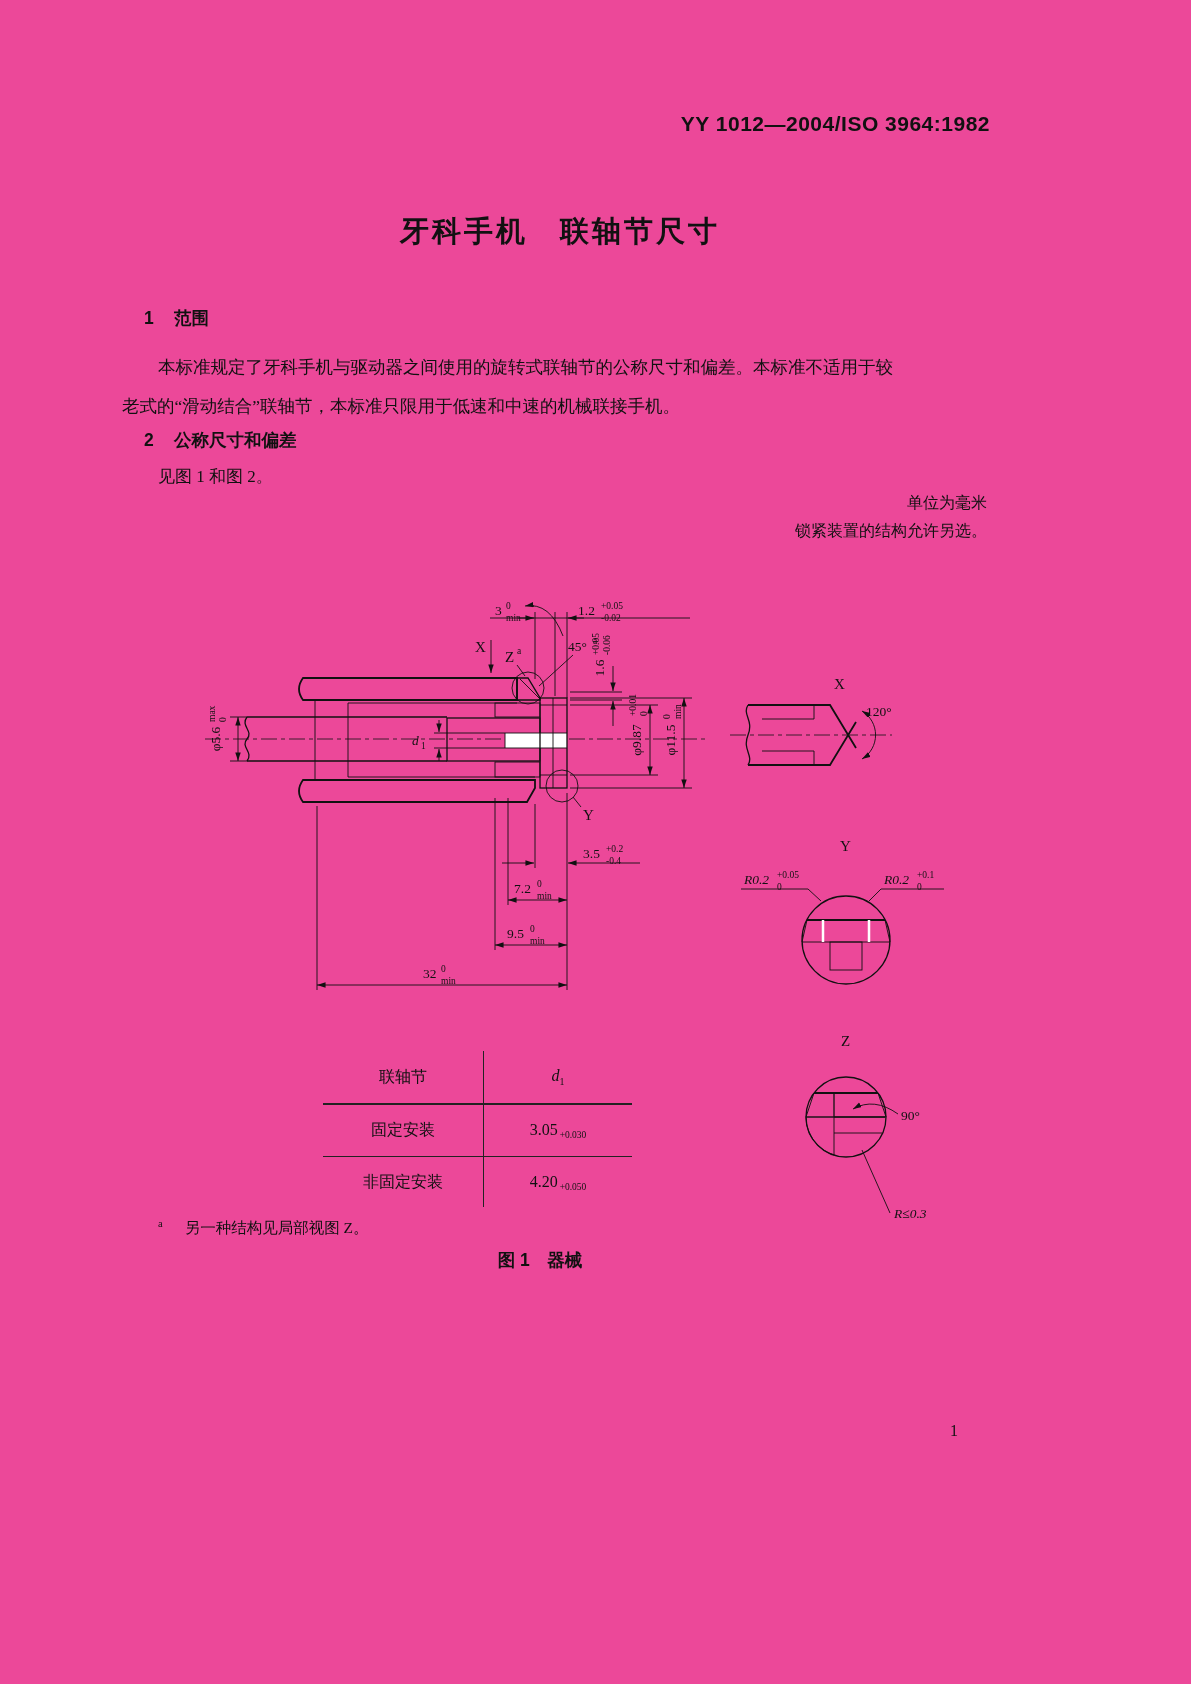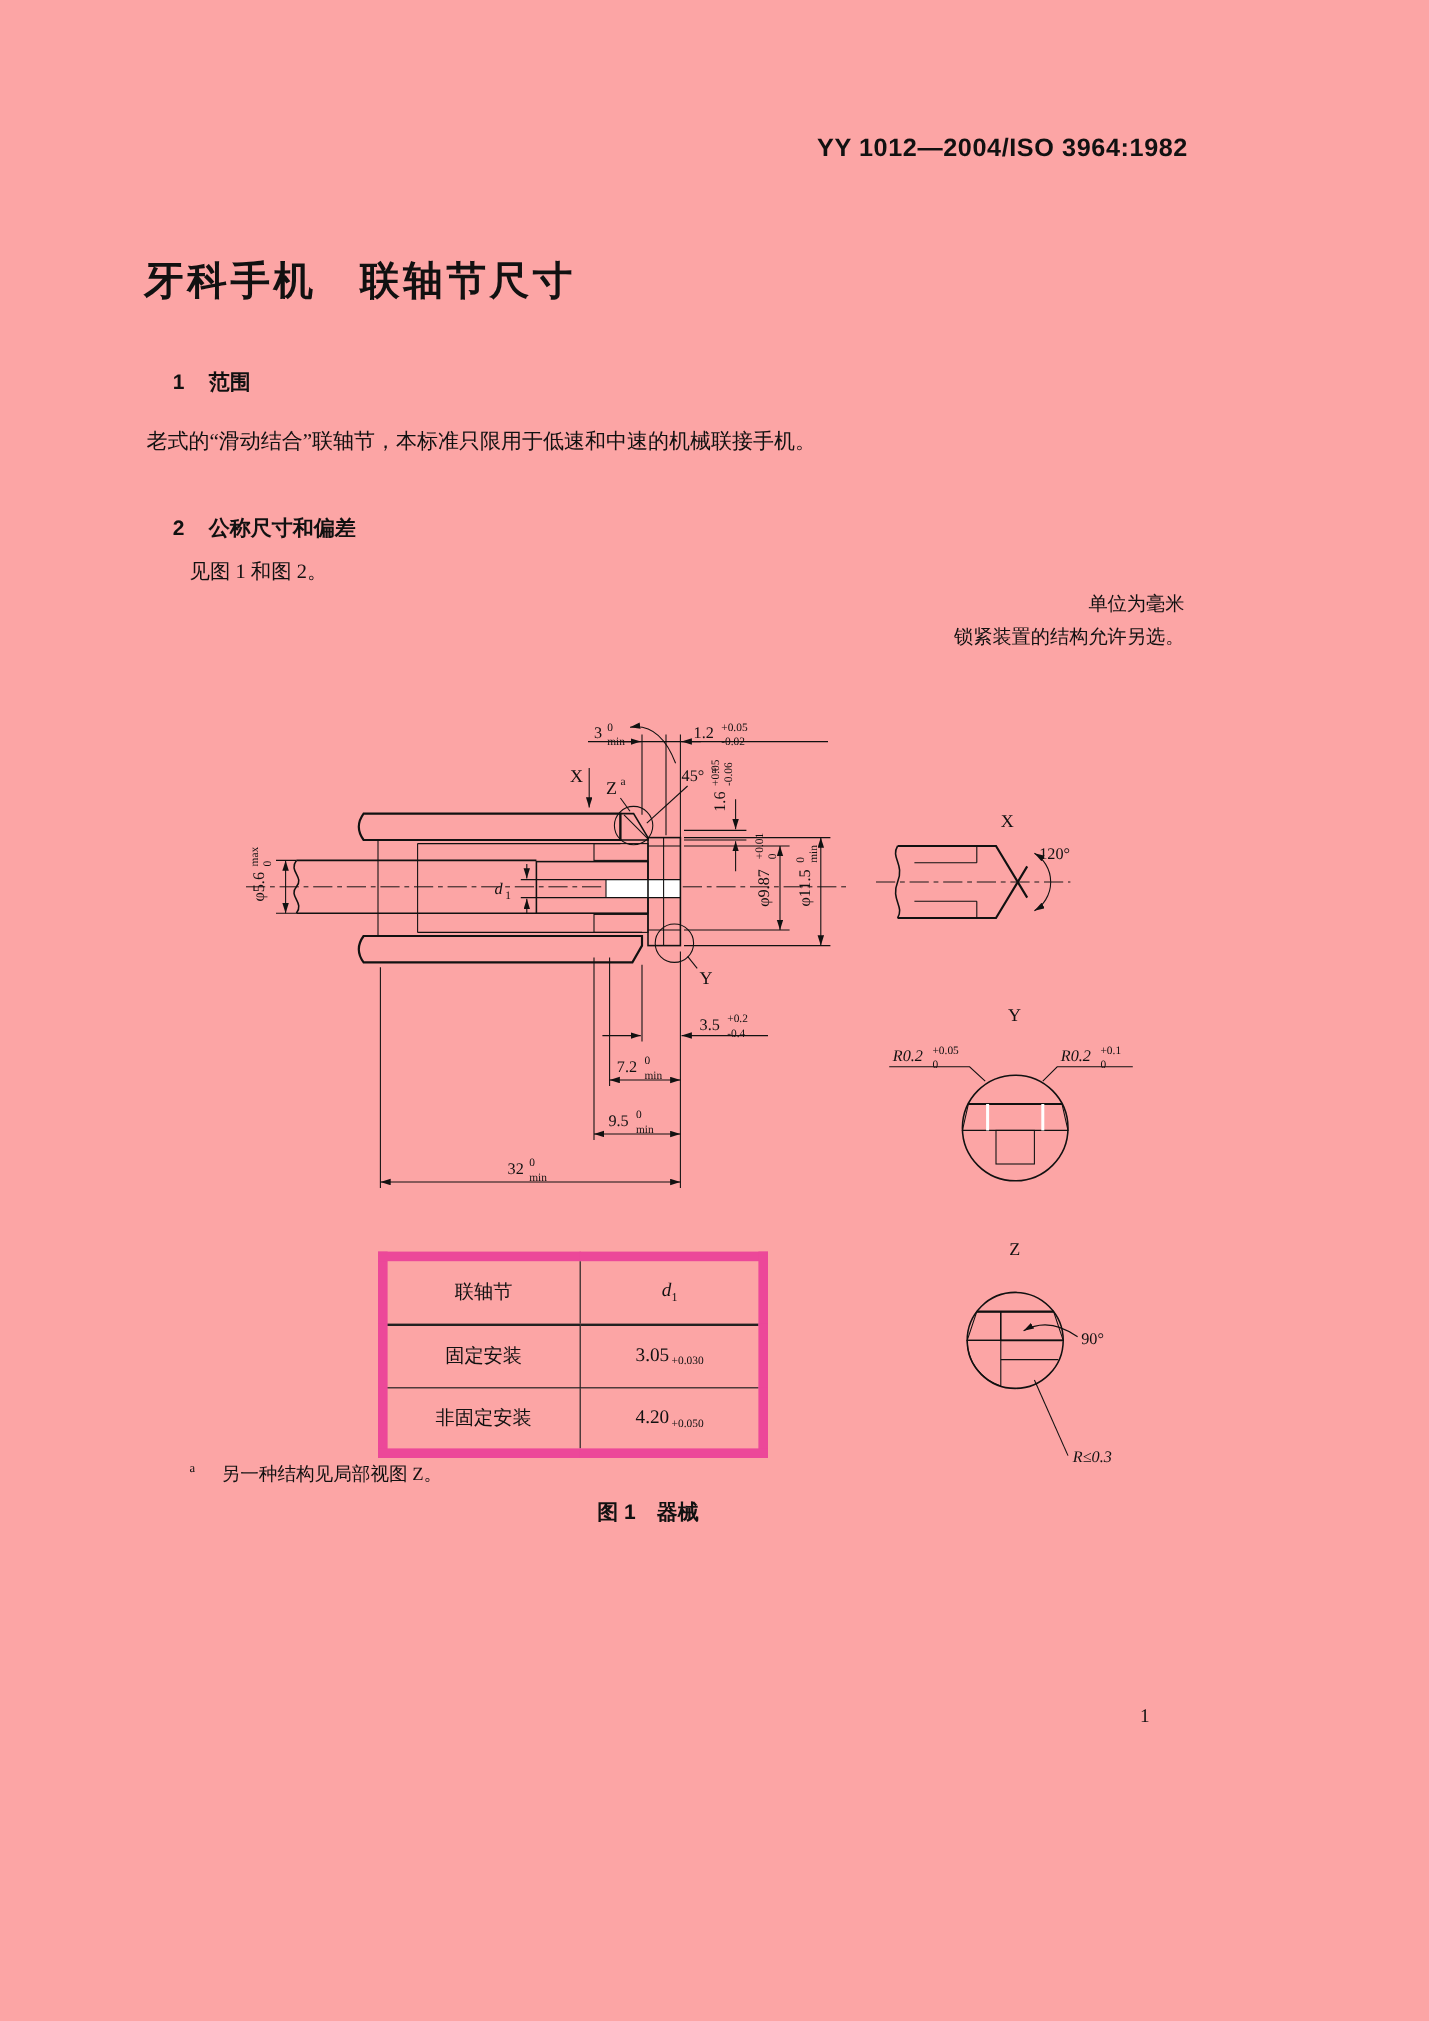--- a/index.html
+++ b/index.html
@@ -1,21 +1,21 @@
 <!DOCTYPE html>
 <html><head>
 <meta charset="utf-8">
 <style>
   html,body{margin:0;padding:0;background:#ffffff;}
-  .page{position:relative;width:1191px;height:1684px;background:#fca5a5;overflow:hidden;
+  .page{position:relative;width:1191px;height:1684px;background:#ec4899;overflow:hidden;
         font-family:"Liberation Sans",sans-serif;color:#111;}
   .abs{position:absolute;}
   .hdr{left:0;top:112px;width:990px;text-align:right;font-size:21px;font-weight:bold;
        font-family:"Liberation Sans",sans-serif;letter-spacing:.5px;}
-  .title{left:120px;top:212px;width:880px;text-align:left;font-size:33px;font-weight:bold;letter-spacing:3px;}
+  .title{left:120px;top:212px;width:880px;text-align:center;font-size:29px;font-weight:bold;letter-spacing:3px;}
   .sec{font-size:17.5px;font-weight:bold;margin-left:22px;}
   .sec .num{display:inline-block;min-width:30px;}
   .para{left:122px;top:348px;width:882px;font-size:17.5px;line-height:39px;
         font-family:"Liberation Serif",serif;}
   .para .l1{padding-left:36px;}
   .note{left:0;width:963px;text-align:right;font-size:16px;margin-left:24px;}
   .seefig{font-size:17px;font-family:"Liberation Serif",serif;}
   .fnote{left:158px;top:1218px;font-size:15.5px;font-family:"Liberation Serif",serif;text-align:center;}
   .fnote sup{font-size:10.5px;margin-right:22px;}
   .caption{left:120px;top:1248px;width:840px;text-align:center;font-size:17.5px;font-weight:bold;}
@@ -50,20 +50,21 @@
 
   <div class="abs hdr">YY 1012—2004/ISO 3964:1982</div>
 
   <div class="abs title">牙科手机　联轴节尺寸</div>
 
   <div class="abs sec" style="left:122px;top:306px;">
     <span class="num">1</span><span>范围</span>
   </div>
 
   <div class="abs para">
+    <div class="l1">本标准规定了牙科手机与驱动器之间使用的旋转式联轴节的公称尺寸和偏差。本标准不适用于较</div>
     <div>老式的“滑动结合”联轴节，本标准只限用于低速和中速的机械联接手机。</div>
   </div>
 
   <div class="abs sec" style="left:122px;top:428px;">
     <span class="num">2</span><span>公称尺寸和偏差</span>
   </div>
 
   <div class="abs seefig" style="left:158px;top:465px;">见图 1 和图 2。</div>
 
   <div class="abs note" style="top:493px;">单位为毫米</div>

